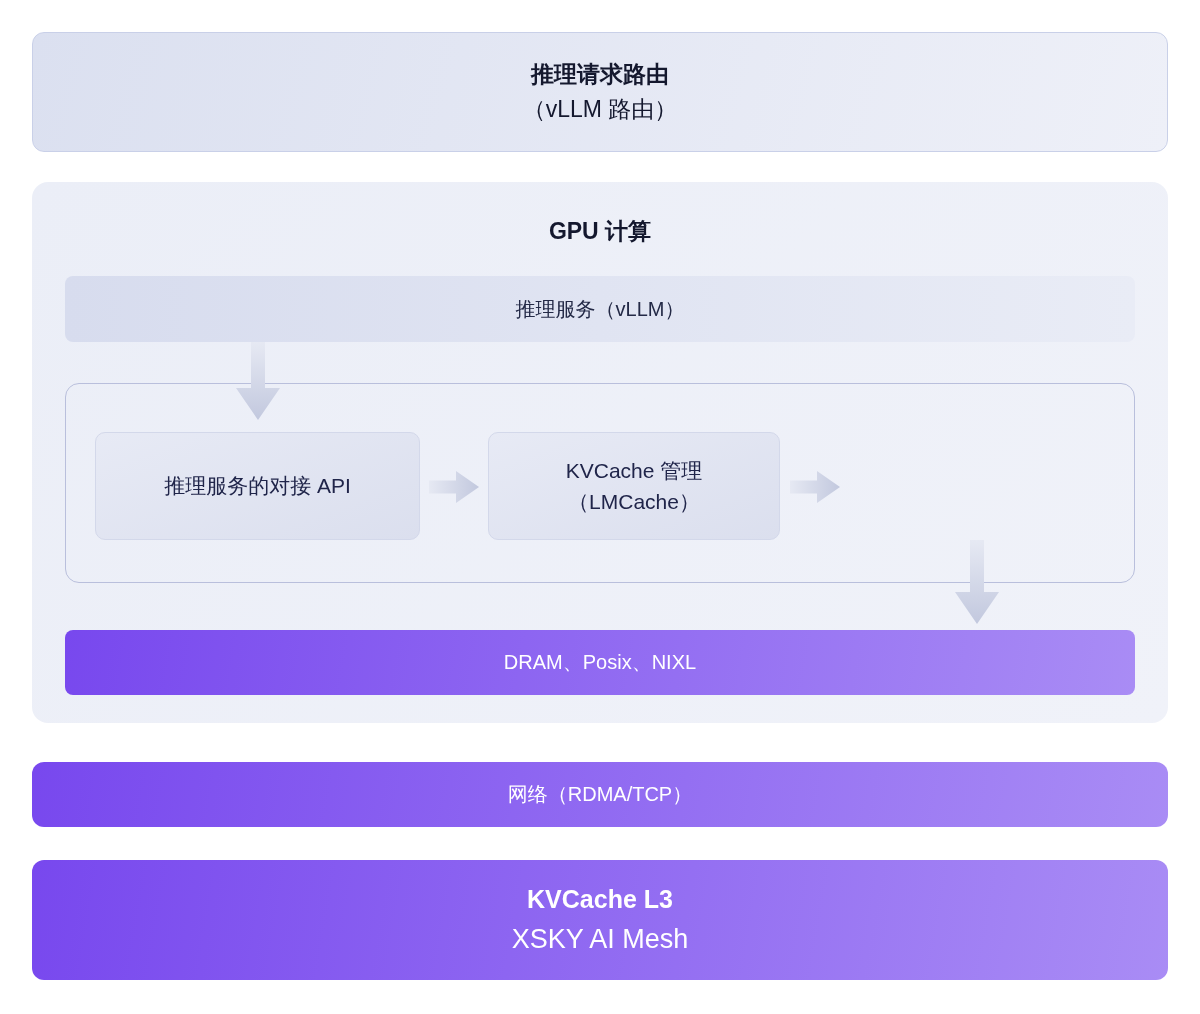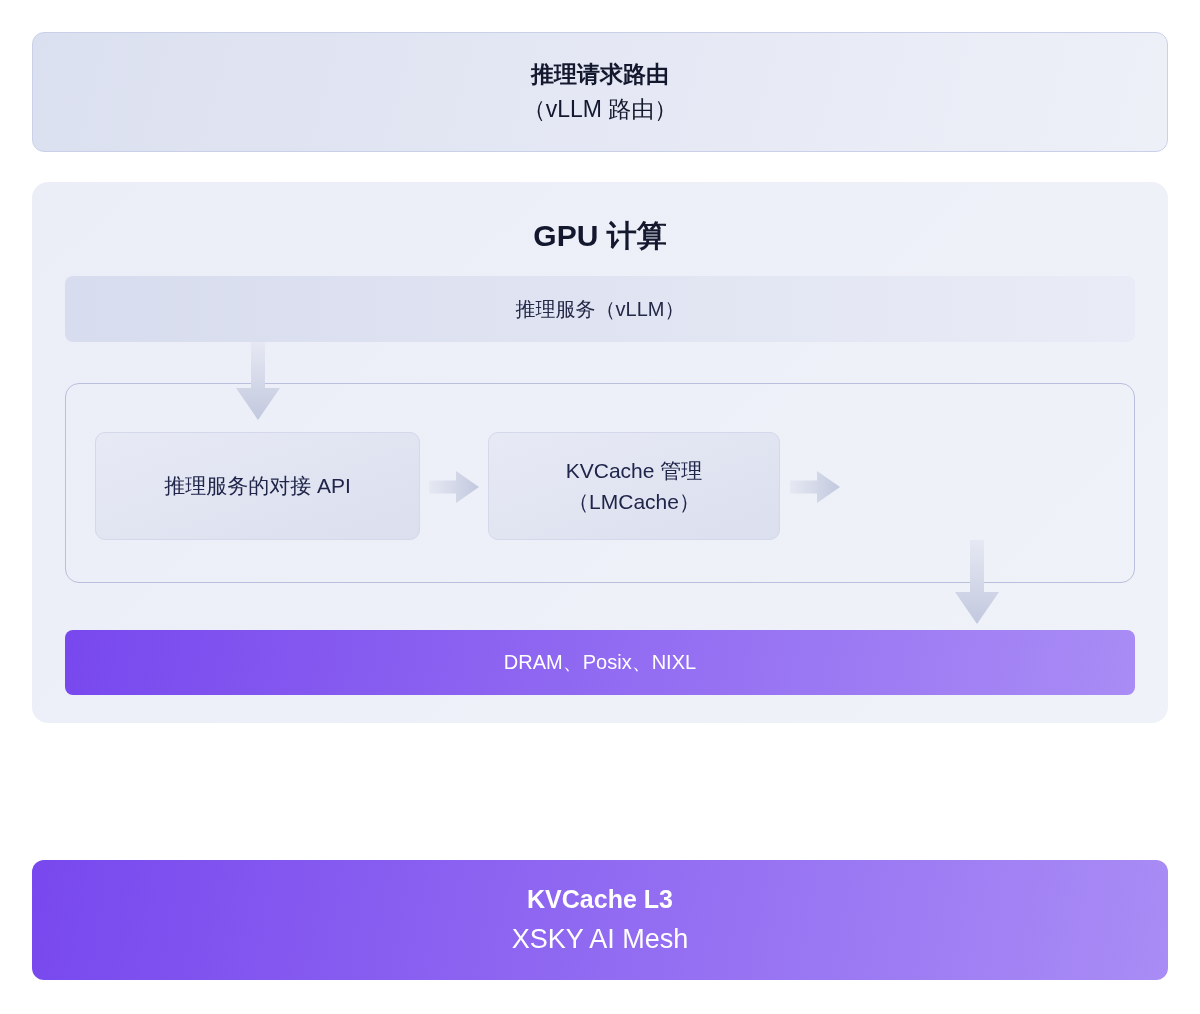--- a/index.html
+++ b/index.html
@@ -19,21 +19,21 @@
   .routing-box .t1{font-size:23px;font-weight:700;line-height:1.35;}
   .routing-box .t2{font-size:23px;font-weight:400;line-height:1.35;margin-top:4px;}
 
   
   .gpu-box{
     position:absolute;left:32px;top:182px;width:1136px;height:541px;border-radius:16px;
     background:linear-gradient(135deg,#ebeef7 0%,#f0f2f9 100%);
   }
   .gpu-title{
     position:absolute;left:0;top:216px;width:1200px;text-align:center;
-    font-size:30px;font-weight:600;color:#14182e;
+    font-size:23px;font-weight:600;color:#14182e;
   }
 
   
   .vllm-bar{
     left:65px;top:276px;width:1070px;height:66px;border-radius:8px;
     background:linear-gradient(90deg,#d7dcee 0%,#e9ecf6 100%);
     color:#232946;font-size:20px;font-weight:400;
   }
 
   
@@ -129,19 +129,22 @@
           <stop offset="1" stop-color="#c2c8de"></stop>
       </linearGradient>
     </defs>
     <polygon points="15,0 29,0 29,52 44,52 22,84 0,52 15,52" fill="url(#gd2)"></polygon>
   </svg>
 
   <div class="node purple dram-bar">
     <span>DRAM、Posix、NIXL</span>
   </div>
 
+  <div class="node purple network-bar">
+    <span>网络（RDMA/TCP）</span>
+  </div>
 
   <div class="node purple l3-bar">
     <div class="t1">KVCache L3</div>
     <div class="t2">XSKY AI Mesh</div>
   </div>
 
 </div>
 
 </body></html>

